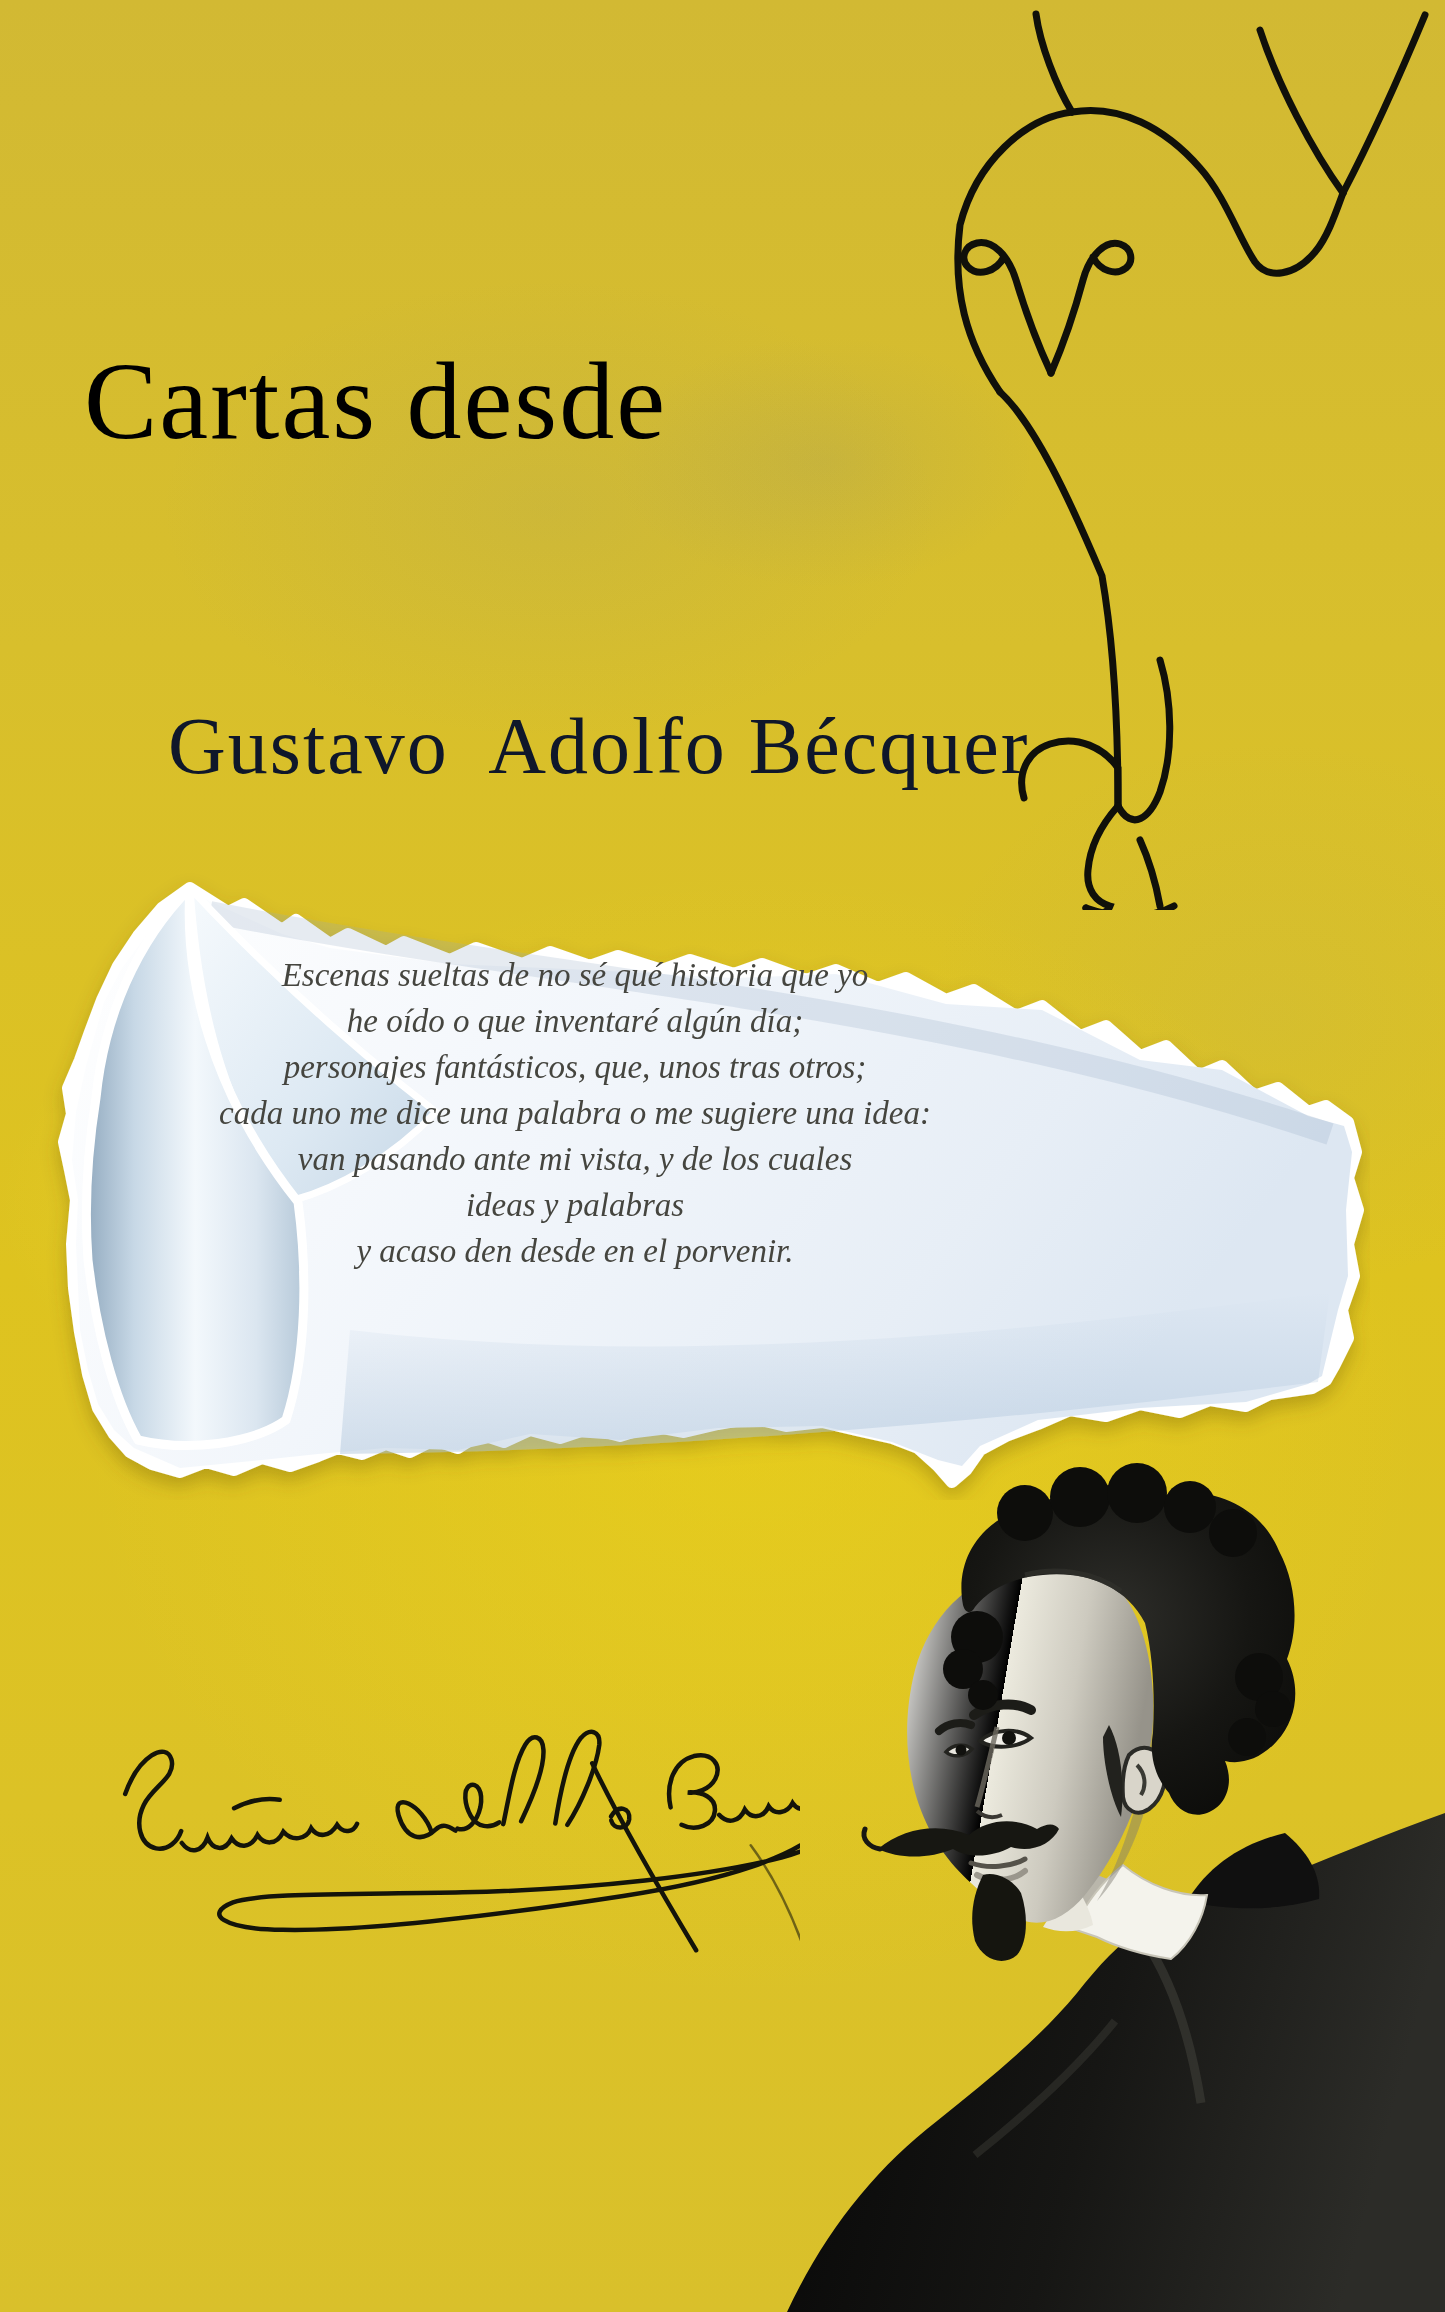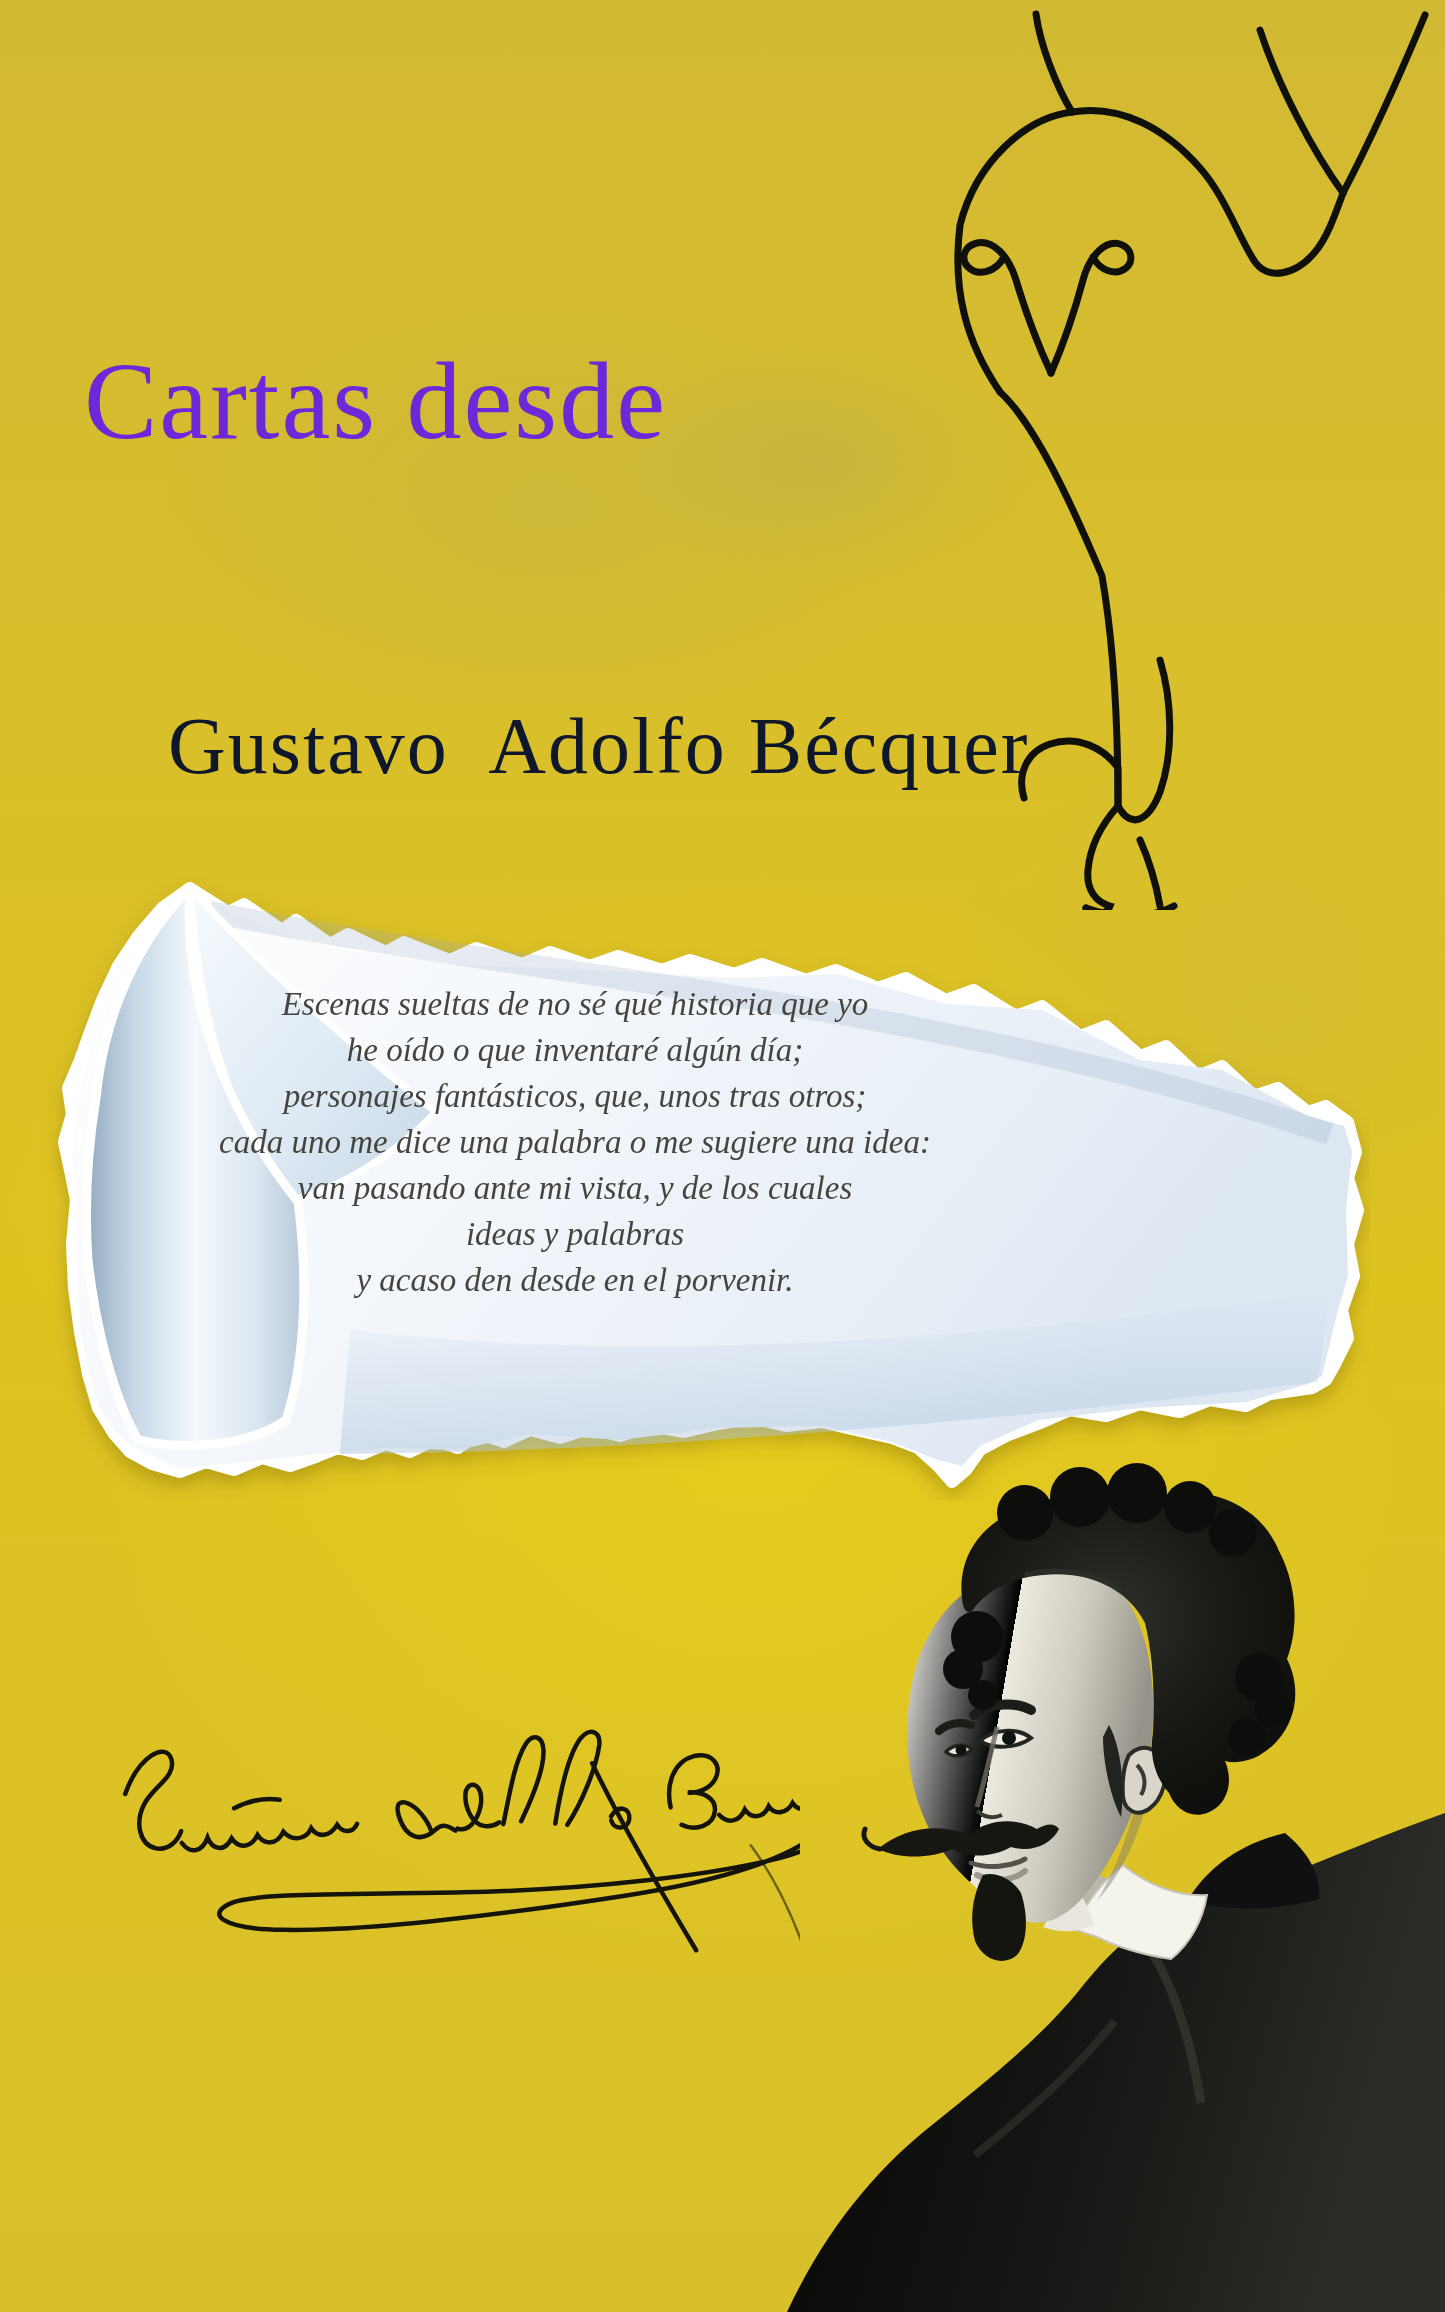--- a/index.html
+++ b/index.html
@@ -12,33 +12,32 @@
       radial-gradient(ellipse 300px 180px at 57% 20%, rgba(110,122,142,0.12), rgba(110,122,142,0) 70%),
       radial-gradient(ellipse 420px 300px at 20% 52%, rgba(255,238,70,0.22), rgba(255,238,70,0) 70%),
       radial-gradient(ellipse 900px 760px at 52% 62%, rgba(248,224,20,0.30), rgba(248,224,20,0) 75%),
       radial-gradient(ellipse 500px 400px at 88% 44%, rgba(140,150,165,0.08), rgba(140,150,165,0) 70%),
       linear-gradient(180deg,#d2b933 0%, #d8bf2c 28%, #dec31f 55%, #dcc226 78%, #d9c02b 100%);
   }
   .abs{position:absolute;}
   .title{
     left:84px; top:96px; width:900px;
     font-size:110px; line-height:122px; letter-spacing:2px;
-    color:#6d28d9; white-space:pre;
+    color:#000000; white-space:pre;
   }
   .author{
     left:168px; top:700px; width:1100px;
     font-size:80px; line-height:92px; letter-spacing:2px;
     color:#0f172a; white-space:pre;
   }
   .quote{
     left:195px; top:952px; width:760px;
     text-align:center; font-style:italic;
     font-size:33px; line-height:46px; color:#45453f;
     z-index:6;
-    margin-top:29px;
   }
   .quote .qline{display:block; white-space:nowrap;}
   svg{display:block;}
   .paper-svg{left:30px; top:860px; z-index:4;}
   .owl-svg{left:820px; top:0px; z-index:3;}
   .portrait-svg{left:725px; top:1455px; z-index:2;}
   .signature-svg{left:60px; top:1680px; z-index:5;}
 </style>
 </head>
 <body>

